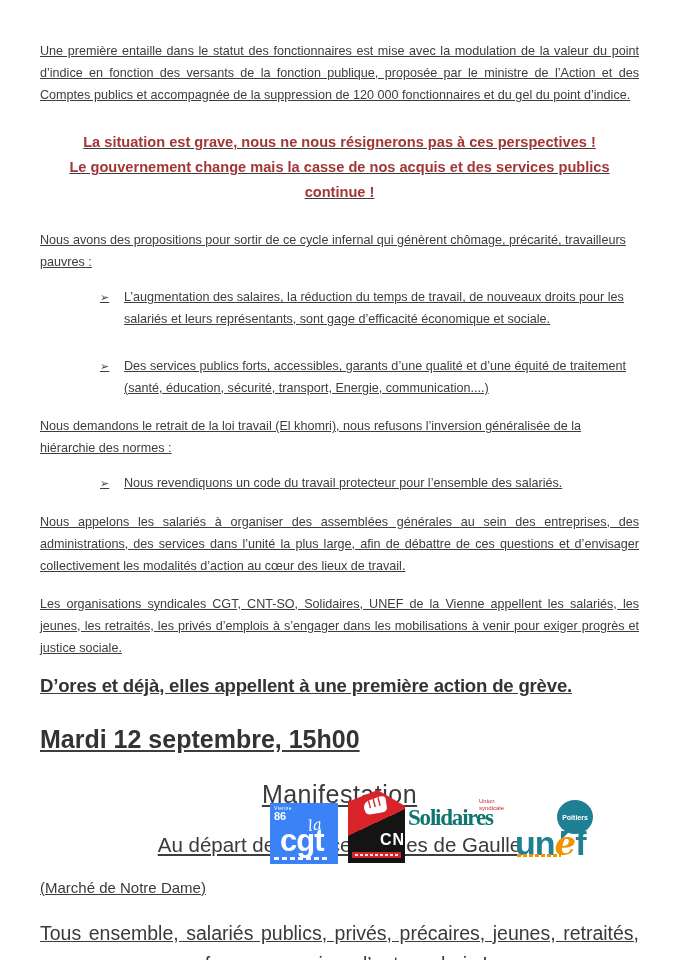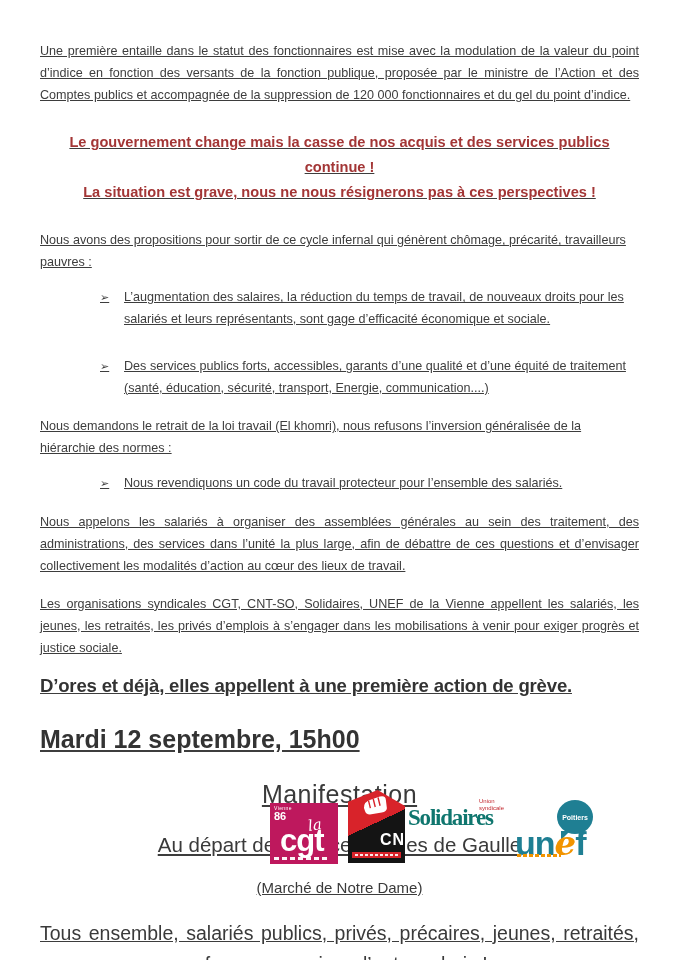--- a/index.html
+++ b/index.html
@@ -37,34 +37,34 @@
   }
   .event{
     font-size:25px;font-weight:normal;color:#3a3a3a;text-align:center;
     margin-top:26px;letter-spacing:0.5px;
   }
   .loc{
     font-size:20.5px;font-weight:normal;color:#3a3a3a;text-align:center;
     margin-top:24px;
   }
   .locdetail{
-    font-size:15px;color:#3a3a3a;text-align:center;margin-top:22px;
+    font-size:15px;color:#3a3a3a;margin-top:22px;
   }
   .slogan{
     font-size:19.5px;line-height:1.58;color:#3a3a3a;text-align:justify;
     margin-top:22px;
   }
   
   .logos{
     position:absolute;left:0;top:788px;width:679px;height:96px;
   }
   
   .logo-cgt{
     position:absolute;left:270px;top:15px;width:68px;height:61px;
-    background:#be185d;color:#fff;overflow:hidden;
+    background:#3b82f6;color:#fff;overflow:hidden;
   }
   .cgt-vienne{position:absolute;left:4px;top:2px;font-size:5px;letter-spacing:.4px;}
   .cgt-86{position:absolute;left:4px;top:7px;font-size:11px;font-weight:bold;}
   .cgt-la{
     position:absolute;right:16px;top:13px;font-size:15px;font-style:italic;
     font-family:"DejaVu Serif","Liberation Serif",serif;transform:rotate(-8deg);
   }
   .cgt-name{
     position:absolute;left:10px;top:22px;font-size:31px;font-weight:bold;
     letter-spacing:-1px;line-height:1;
@@ -125,43 +125,43 @@
   }
 </style>
 </head>
 <body>
 
 <div class="page">
 
   <p class="body just intro">Une première entaille dans le statut des fonctionnaires est mise avec la modulation de la valeur du point d’indice en fonction des versants de la fonction publique, proposée par le ministre de l’Action et des Comptes publics et accompagnée de la suppression de 120 000 fonctionnaires et du gel du point d’indice.</p>
 
   <div class="alert">
+    <div>La situation est grave, nous ne nous résignerons pas à ces perspectives !</div>
     <div>Le gouvernement change mais la casse de nos acquis et des services publics continue !</div>
-    <div>La situation est grave, nous ne nous résignerons pas à ces perspectives !</div>
   </div>
 
   <p class="body lead">Nous avons des propositions pour sortir de ce cycle infernal qui génèrent chômage, précarité, travailleurs pauvres :</p>
 
   <div class="bullet">
     <span class="bmark">➢</span>
     <span class="btext">L’augmentation des salaires, la réduction du temps de travail, de nouveaux droits pour les salariés et leurs représentants, sont gage d’efficacité économique et sociale.</span>
   </div>
   <div class="bullet" style="margin-top:26px">
     <span class="bmark">➢</span>
     <span class="btext">Des services publics forts, accessibles, garants d’une qualité et d’une équité de traitement (santé, éducation, sécurité, transport, Energie, communication....)</span>
   </div>
 
   <p class="body sect">Nous demandons le retrait de la loi travail (El khomri), nous refusons l’inversion généralisée de la hiérarchie des normes :</p>
 
   <div class="bullet">
     <span class="bmark">➢</span>
     <span class="btext">Nous revendiquons un code du travail protecteur pour l’ensemble des salariés.</span>
   </div>
 
-  <p class="body just sect">Nous appelons les salariés à organiser des assemblées générales au sein des traitement, des administrations, des services dans l’unité la plus large, afin de débattre de ces questions et d’envisager collectivement les modalités d’action au cœur des lieux de travail.</p>
+  <p class="body just sect">Nous appelons les salariés à organiser des assemblées générales au sein des entreprises, des administrations, des services dans l’unité la plus large, afin de débattre de ces questions et d’envisager collectivement les modalités d’action au cœur des lieux de travail.</p>
   <p class="body just sect">Les organisations syndicales CGT, CNT-SO, Solidaires, UNEF de la Vienne appellent les salariés, les jeunes, les retraités, les privés d’emplois à s’engager dans les mobilisations à venir pour exiger progrès et justice sociale.</p>
 
   <p class="announce">D’ores et déjà, elles appellent à une première action de grève.</p>
   <p class="bigdate">Mardi 12 septembre, 15h00</p>
   <p class="event">Manifestation</p>
   <p class="loc">Au départ de la place Charles de Gaulle</p>
   <p class="locdetail">(Marché de Notre Dame)</p>
   <p class="slogan">Tous ensemble, salariés publics, privés, précaires, jeunes, retraités, nous sommes une force pour exiger d’autres choix !</p>
 
   <div class="logos">

